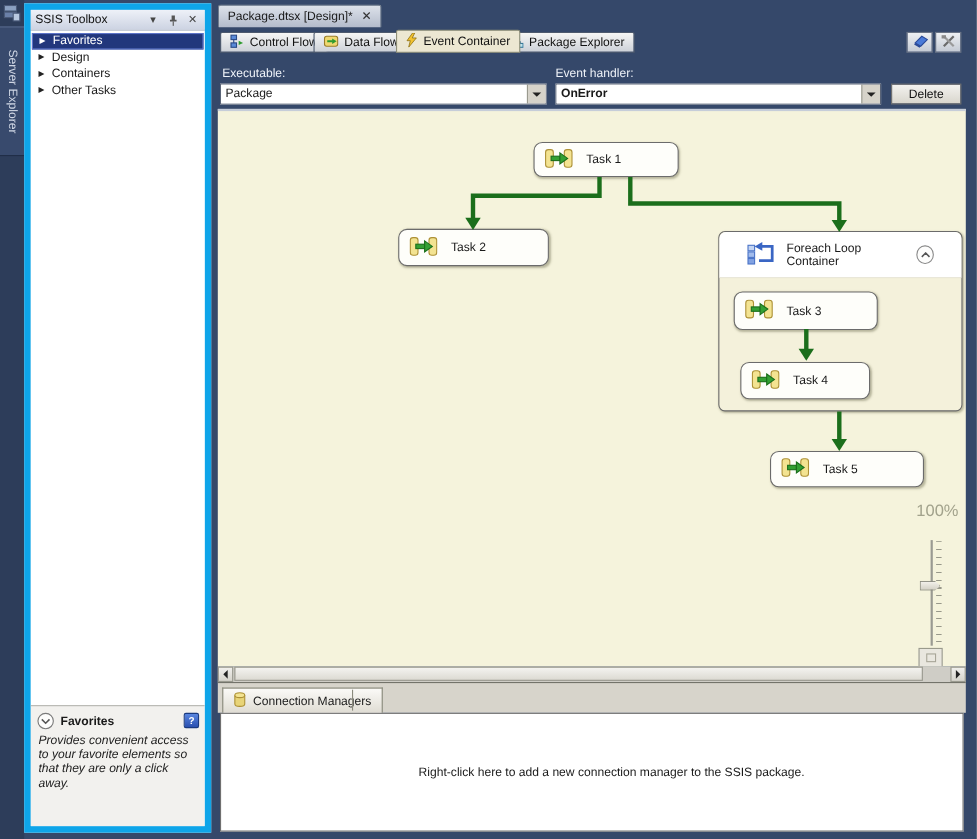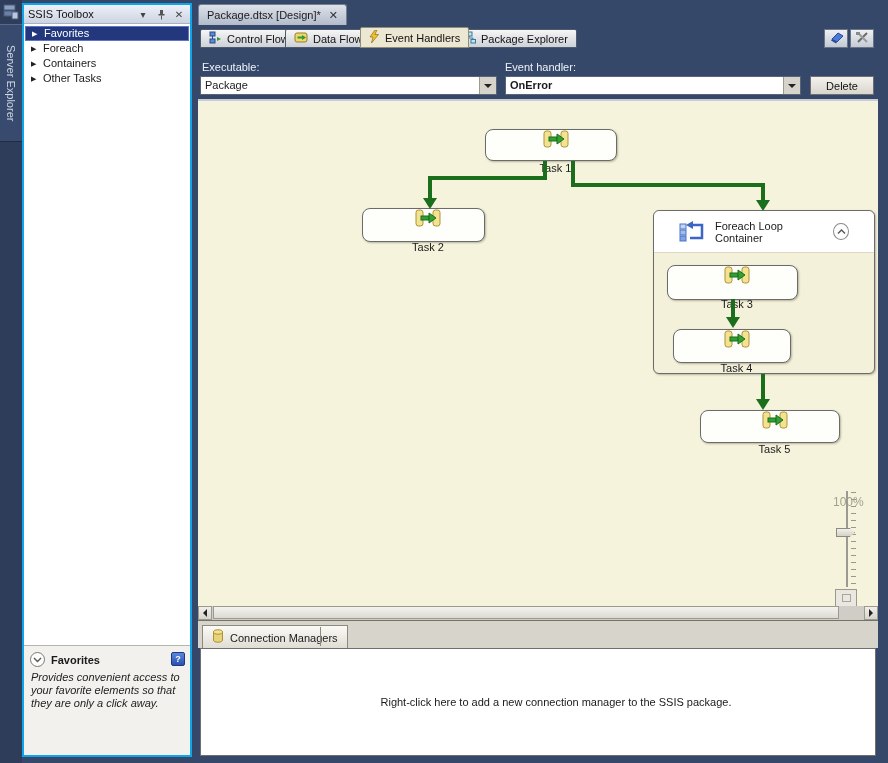--- a/index.html
+++ b/index.html
@@ -10,21 +10,21 @@
   
   #activity-bar { position:absolute; left:0; top:0; width:22px; height:763px; background:#2d3d5a; }
   .se-icon { position:absolute; left:2px; top:3px; }
   .se-tab { position:absolute; left:0; top:24px; width:22px; height:118px;
             background:#384a6d; border-top:1px solid #56688c; border-bottom:1px solid #1f2c44;
             display:flex; align-items:center; justify-content:center; }
   .se-tab span { writing-mode:vertical-rl; color:#cfd6e4; font-size:11px; white-space:nowrap; }
 
   
   #toolbox { position:absolute; left:22px; top:3px; width:170px; height:754px;
-             background:#fff; border:2px solid #0ea5e9; display:flex; flex-direction:column; }
+             background:#fff; border:6px solid #0ea5e9; display:flex; flex-direction:column; }
   .tb-header { height:19px; flex:none; background:linear-gradient(#eef1f8,#ccd3e2);
                display:flex; align-items:center; padding:0 4px; gap:4px; border-bottom:1px solid #aab2c2; }
   .tb-title { flex:1; font-size:11px; color:#111; }
   .tb-hicon { width:14px; height:14px; display:flex; align-items:center; justify-content:center;
               color:#444; font-size:10px; cursor:default; }
   .tb-list { flex:1; background:#fff; padding-top:2px; }
   .tb-item { height:15px; line-height:15px; padding-left:7px; display:flex; align-items:center; gap:4px;
              color:#1a1a1a; white-space:nowrap; }
   .tb-item .arrow { font-size:7px; color:#222; width:8px; }
   .tb-item.selected { background:#22377c; border:1px solid #5d74c9; color:#fff; margin:0 1px; padding-left:6px; }
@@ -66,30 +66,30 @@
   .tri-down { width:0; height:0; border-left:4px solid transparent; border-right:4px solid transparent;
               border-top:4px solid #222; }
   .btn-classic { position:absolute; top:27px; height:19px; background:linear-gradient(#f3f2ef,#d9d6cd);
                  border:1px solid #6f6f6f; display:flex; align-items:center; justify-content:center; color:#111; }
 
   
   .design-surface { position:absolute; left:0; top:99px; width:680px; height:507px;
                     background:#f5f3dc; border-top:2px solid #c6cdd9; overflow:hidden; }
   .task { position:absolute; background:#fefefa; border:1px solid #6b6b6b; border-radius:8px;
           box-shadow:1px 1px 2px rgba(90,90,60,.4); display:flex; align-items:center; gap:12px;
-          padding-left:9px;flex-direction:column; }
+          padding-left:9px; }
   .floop { position:absolute; border:1px solid #6b6b6b; border-radius:6px; background:#f4f1db;
            box-shadow:1px 1px 2px rgba(90,90,60,.4); }
   .floop-header { height:42px; background:#fff; border-bottom:1px solid #dcd9c6;
                   border-radius:6px 6px 0 0; display:flex; align-items:center; gap:10px; padding:0 25px; }
   .collapse-btn { margin-left:auto; width:17px; height:17px; border:1px solid #8a8a8a; border-radius:50%;
                   background:#fdfdfc; display:flex; align-items:center; justify-content:center; }
   #connectors { position:absolute; left:0; top:0; pointer-events:none; }
 
-  .zoom-label { position:absolute; left:635px; top:394px; font-size:12px; color:#a2a28c; }
+  .zoom-label { position:absolute; left:635px; top:355px; font-size:15px; color:#a2a28c; }
   .zoom-track { position:absolute; left:648px; top:390px; width:2px; height:96px; background:#9a9a92; }
   .zoom-ticks { position:absolute; left:653px; top:391px; width:5px; height:95px;
                 background:repeating-linear-gradient(to bottom,#98988a 0 1px,transparent 1px 7px); }
   .zoom-thumb { position:absolute; left:638px; top:427px; width:19px; height:9px;
                 background:linear-gradient(#f2f0ea,#d4d1c6); border:1px solid #8a8a80;
                 clip-path:polygon(0 0,72% 0,100% 50%,72% 100%,0 100%); }
   .zoom-fit { position:absolute; left:637px; top:488px; width:22px; height:18px;
               background:#e9e7df; border:1px solid #9a9a8c; display:flex; align-items:center; justify-content:center; }
   .zoom-fit i { display:block; width:9px; height:8px; border:1px solid #a8a698; }
 
@@ -143,21 +143,21 @@
     </span>
     <span class="tb-hicon">✕</span>
   </div>
   <div class="tb-list">
     <div class="tb-item selected">
       <span class="arrow">▶</span>
       <span>Favorites</span>
     </div>
     <div class="tb-item">
       <span class="arrow">▶</span>
-      <span>Foreach</span>
+      <span>Design</span>
     </div>
     <div class="tb-item">
       <span class="arrow">▶</span>
       <span>Containers</span>
     </div>
     <div class="tb-item">
       <span class="arrow">▶</span>
       <span>Other Tasks</span>
     </div>
   </div>
@@ -203,21 +203,21 @@
         </svg>
       </span>
       <span>Data Flow</span>
     </div>
     <div class="dtab active" style="left:162px">
       <span>
         <svg width="11" height="13" viewBox="0 0 11 13">
           <polygon points="6,0 1,7 4,7 2.5,13 9.5,4.5 5.8,4.5 8,0" fill="#f2c230" stroke="#8a6d10" stroke-width="0.7"></polygon>
         </svg>
       </span>
-      <span>Event Handlers</span>
+      <span>Event Container</span>
     </div>
     <div class="dtab" style="left:256px">
       <span>
         <svg width="13" height="13" viewBox="0 0 13 13">
           <path d="M6.5 4 v2 M3 9 V7 h7 v2" stroke="#3a7a9a" fill="none"></path>
           <rect x="4" y="1" width="5" height="4" fill="#bfe3ef" stroke="#3a7a9a"></rect>
           <rect x="1" y="8.5" width="4.5" height="3.5" fill="#bfe3ef" stroke="#3a7a9a"></rect>
           <rect x="8" y="8.5" width="4.5" height="3.5" fill="#bfe3ef" stroke="#3a7a9a"></rect>
         </svg>
       </span>
@@ -267,21 +267,21 @@
         <svg width="26" height="18" viewBox="0 0 26 18">
           <rect x="1" y="1" width="7" height="16" rx="2.5" fill="#f3e391" stroke="#ad9136"></rect>
           <rect x="18" y="1" width="7" height="16" rx="2.5" fill="#f3e391" stroke="#ad9136"></rect>
           <rect x="6" y="7" width="8" height="4" fill="#33a033" stroke="#1b6e1b"></rect>
           <polygon points="14,4 21,9 14,14" fill="#33a033" stroke="#1b6e1b"></polygon>
         </svg>
       </span>
       <span>Task 1</span>
     </div>
 
-    <div class="task" style="left:164px; top:107px; width:123px; height:34px">
+    <div class="task" style="left:164px; top:107px; width:137px; height:34px">
       <span>
         <svg width="26" height="18" viewBox="0 0 26 18">
           <rect x="1" y="1" width="7" height="16" rx="2.5" fill="#f3e391" stroke="#ad9136"></rect>
           <rect x="18" y="1" width="7" height="16" rx="2.5" fill="#f3e391" stroke="#ad9136"></rect>
           <rect x="6" y="7" width="8" height="4" fill="#33a033" stroke="#1b6e1b"></rect>
           <polygon points="14,4 21,9 14,14" fill="#33a033" stroke="#1b6e1b"></polygon>
         </svg>
       </span>
       <span>Task 2</span>
     </div>

